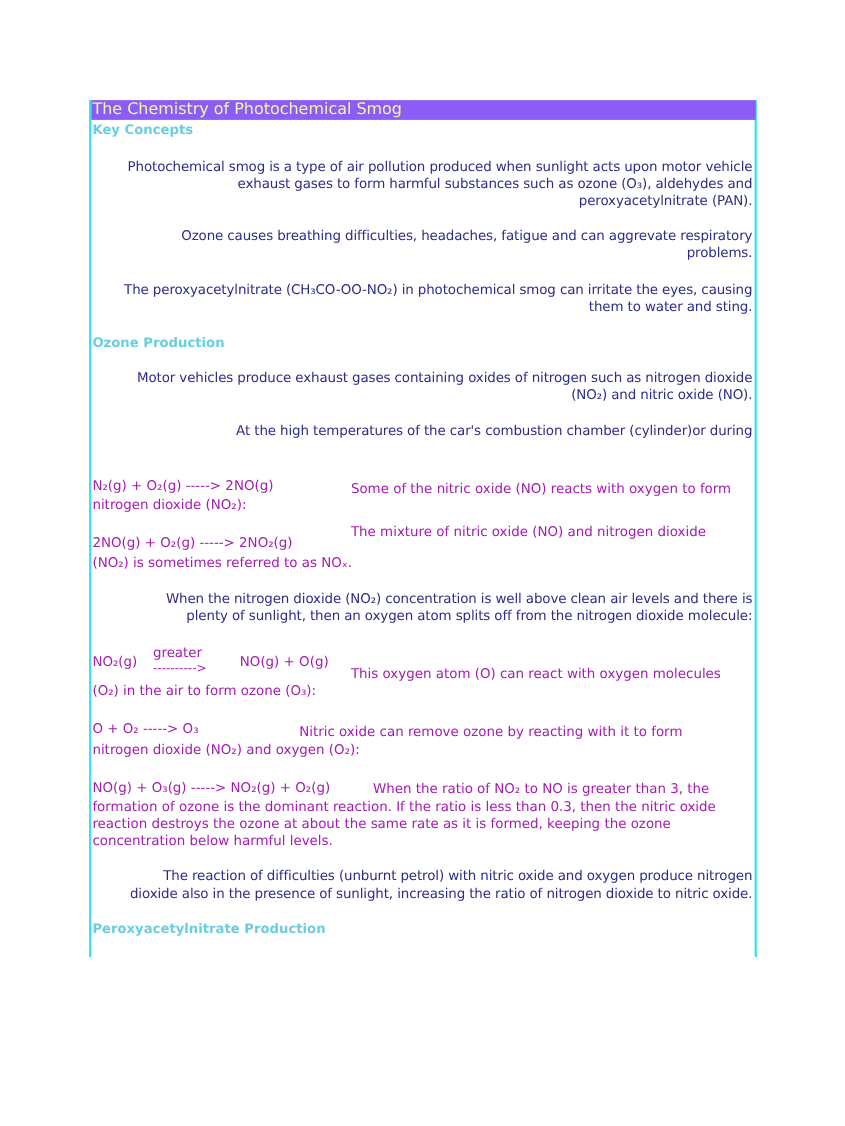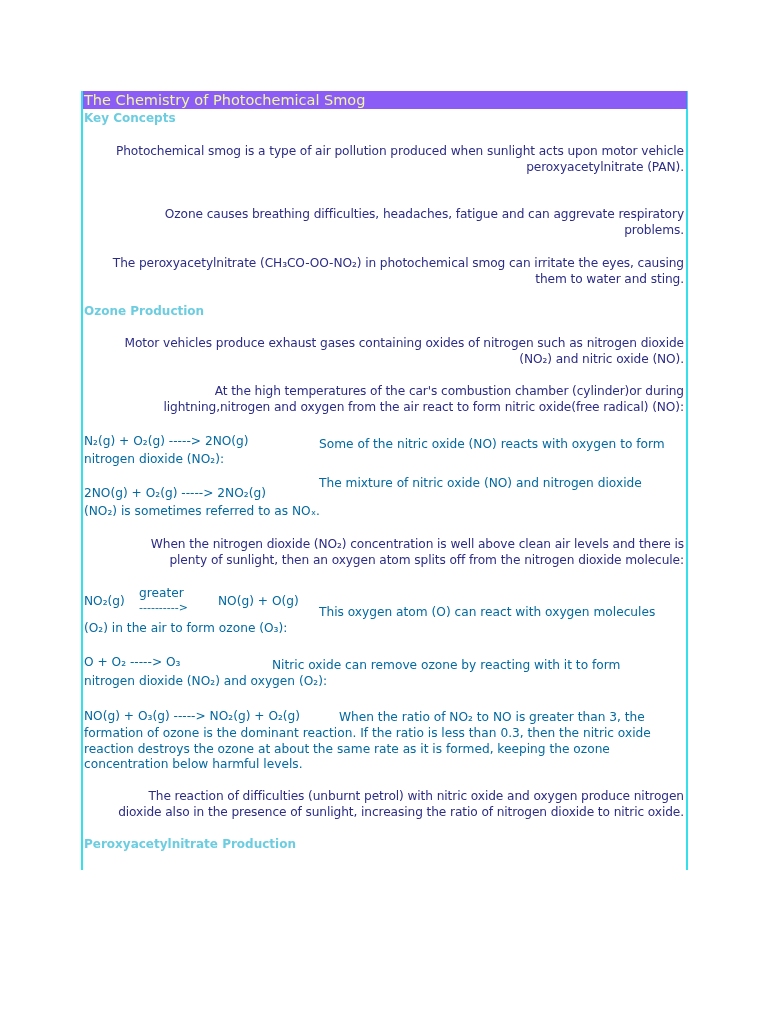--- a/index.html
+++ b/index.html
@@ -17,34 +17,35 @@
     .content { position: absolute; left: 1px; top: 0; width: 600px; }
     .h {
       position: absolute; left: 0; color: #6ccde0; font-weight: bold;
       font-size: 12px; line-height: 15px; white-space: nowrap;
     }
     .p {
       position: absolute; left: 0; width: 600px; color: #2c2c86;
       font-size: 12.2px; line-height: 15.6px; letter-spacing: -0.1px; text-align: right;
     }
     .nw { white-space: nowrap; }
-    .abs { position: absolute; white-space: nowrap; color: #0369a1; font-size: 12.2px; line-height: 15.6px; }
+    .abs { position: absolute; white-space: nowrap; color: #a21caf; font-size: 12.2px; line-height: 15.6px; }
   </style>
 </head>
 <body>
 
 <div class="frame">
   <div class="title-bar">The Chemistry of Photochemical Smog</div>
 
   <div class="content">
 
     <div class="h" style="top:20px">Key Concepts</div>
 
     <div class="p" style="top:53px">
       <div class="nw">Photochemical smog is a type of air pollution produced when sunlight acts upon motor vehicle</div>
+      <div class="nw">exhaust gases to form harmful substances such as ozone (O₃), aldehydes and</div>
       <div class="nw">peroxyacetylnitrate (PAN).</div>
     </div>
 
     <div class="p" style="top:116px">
       <div class="nw">Ozone causes breathing difficulties, headaches, fatigue and can aggrevate respiratory</div>
       <div class="nw">problems.</div>
     </div>
 
     <div class="p" style="top:165px">
       <div class="nw">The peroxyacetylnitrate (CH₃CO-OO-NO₂) in photochemical smog can irritate the eyes, causing</div>
@@ -53,21 +54,20 @@
 
     <div class="h" style="top:213px">Ozone Production</div>
 
     <div class="p" style="top:245px">
       <div class="nw">Motor vehicles produce exhaust gases containing oxides of nitrogen such as nitrogen dioxide</div>
       <div class="nw">(NO₂) and nitric oxide (NO).</div>
     </div>
 
     <div class="p" style="top:293px">
       <div class="nw">At the high temperatures of the car's combustion chamber (cylinder)or during</div>
-      <div class="nw">lightning,nitrogen and oxygen from the air react to form nitric oxide(free radical) (NO):</div>
     </div>
 
     <div>
       <span class="abs" style="left:0;top:343px">N₂(g) + O₂(g) -----&gt; 2NO(g)</span>
       <span class="abs" style="left:235px;top:346px">Some of the nitric oxide (NO) reacts with oxygen to form</span>
       <span class="abs" style="left:0;top:361px">nitrogen dioxide (NO₂):</span>
     </div>
 
     <div>
       <span class="abs" style="left:0;top:395px">2NO(g) + O₂(g) -----&gt; 2NO₂(g)</span>

